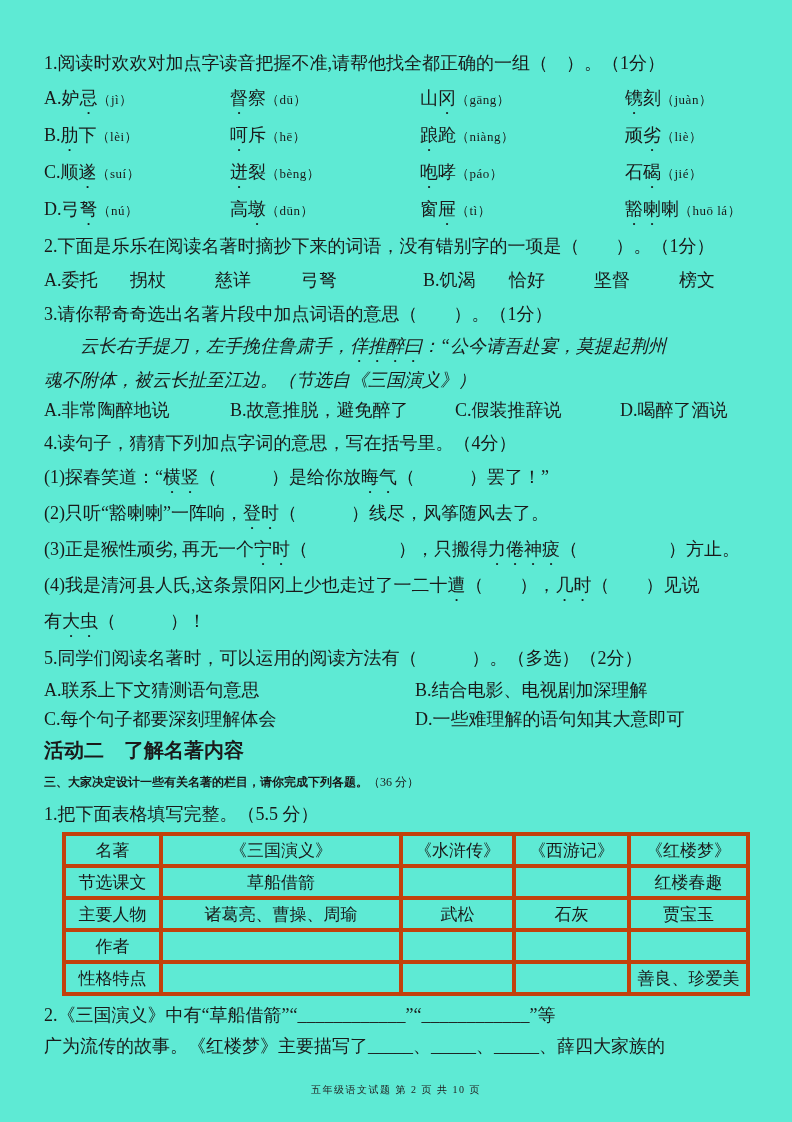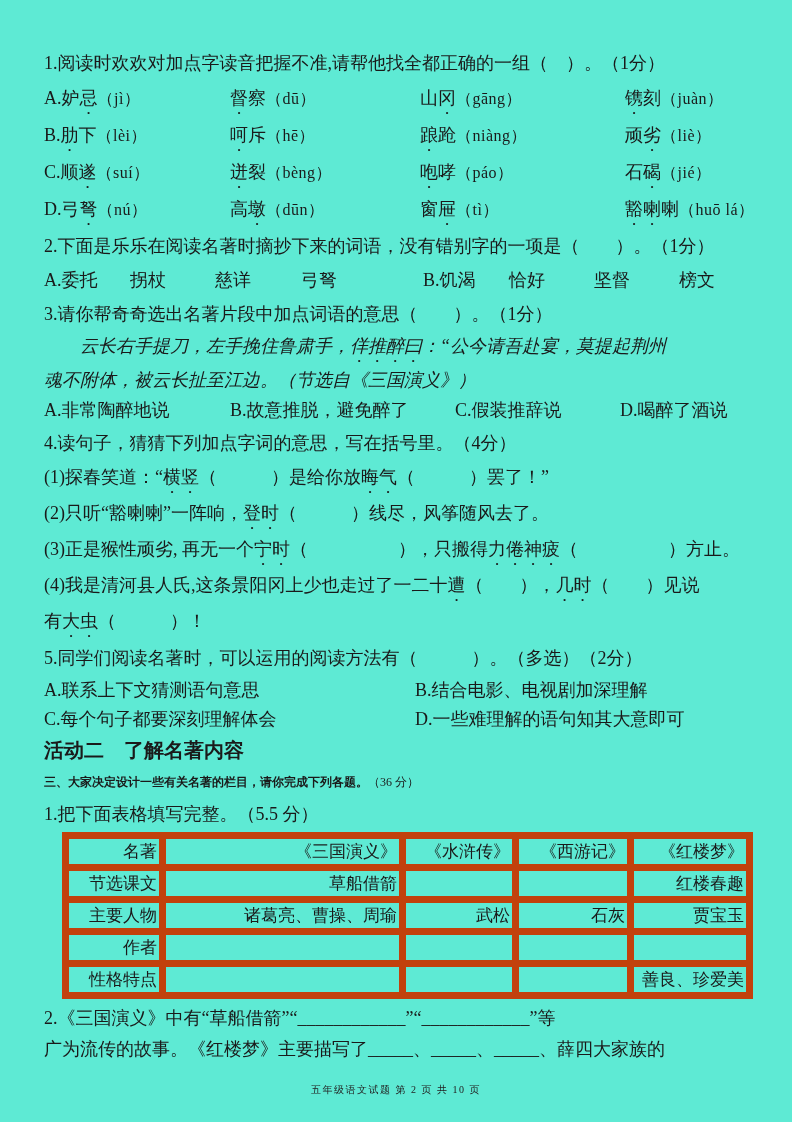--- a/index.html
+++ b/index.html
@@ -6,21 +6,21 @@
   html,body { background:#888; }
   .page {
     width:792px; height:1122px; margin:0 auto; background:#5eead4;
     position:relative; overflow:hidden;
     font-family:"Liberation Serif", serif; color:#1a1a1a;
   }
   .content { position:absolute; left:44px; right:44px; top:46px; font-size:18px; }
   .t { line-height:35px; white-space:nowrap; }
   
   .q1-row { display:grid; grid-template-columns:186px 190px 205px 1fr; line-height:35px; white-space:nowrap; }
-  .pin { font-size:16px; letter-spacing:0.5px; }
+  .pin { font-size:13px; letter-spacing:0.5px; }
   
   .dot {
     -webkit-text-emphasis:filled dot; -webkit-text-emphasis-position:under;
     text-emphasis:filled dot; text-emphasis-position:under left;
   }
   
   .q2-row { display:grid; grid-template-columns:86px 85px 86px 122px 86px 85px 85px 1fr; line-height:33px; white-space:nowrap; }
   
   .passage-line { line-height:29px; font-style:italic; white-space:nowrap; }
   .indent { text-indent:36px; }
@@ -30,21 +30,21 @@
   .q4-line { line-height:33px; white-space:nowrap; }
   
   .q5-row { display:grid; grid-template-columns:371px 1fr; line-height:29px; white-space:nowrap; }
   
   .activity { font-weight:700; font-family:"Liberation Sans", sans-serif; font-size:20px; line-height:32px; }
   .sec3 { font-weight:700; font-family:"Liberation Sans", sans-serif; font-size:12px; line-height:33px; white-space:nowrap; }
   .sec3 .score { font-weight:400; font-family:"Liberation Serif", serif; }
   .sub1 { line-height:30px; }
   
   .ntable { border-collapse:collapse; table-layout:fixed; width:684px; margin:3px 0 4px 18px; }
-  .ntable td { border:7px solid #c2410c; height:32px; text-align:right; vertical-align:middle; font-size:17px; padding:0 2px; overflow:hidden; white-space:nowrap; }
+  .ntable td { border:4px solid #c2410c; height:32px; text-align:center; vertical-align:middle; font-size:17px; padding:0 2px; overflow:hidden; white-space:nowrap; }
   .c1{width:97px;} .c2{width:240px;} .c3{width:113px;} .c4{width:115px;} .c5{width:119px;}
   .q2b-line { line-height:31px; white-space:nowrap; }
   .footer { position:absolute; left:0; right:0; top:1083px; text-align:center; font-size:10px; letter-spacing:1.5px; color:#222; }
 </style>
 </head>
 <body>
 
 <div class="page">
   <div class="content">
 

